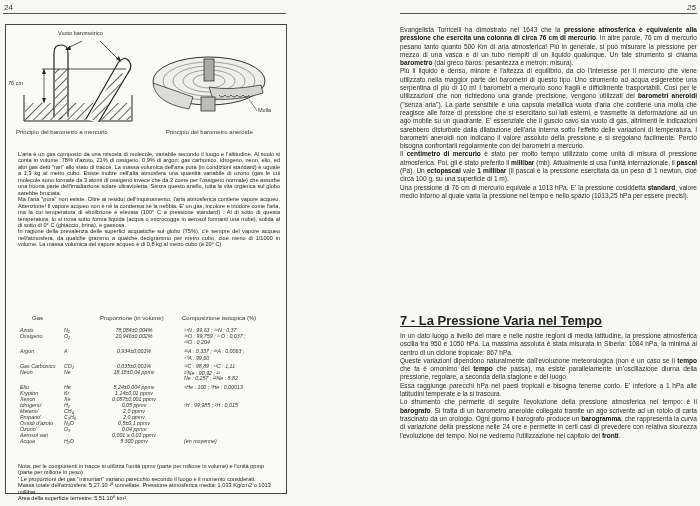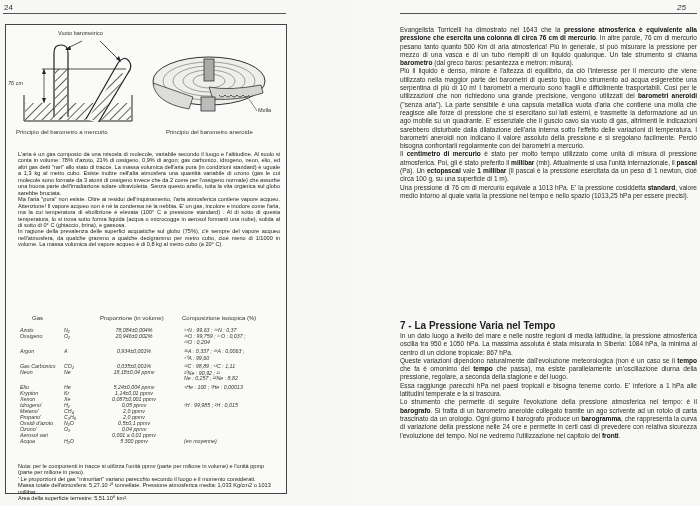--- a/index.html
+++ b/index.html
@@ -8,21 +8,21 @@
     background: #f4f4f2;
     font-family: "Liberation Sans", sans-serif;
     color: #222;
     position: relative;
   }
   .page { position: absolute; top: 0; height: 506px; background: #f7f7f5; }
   .page-left { left: 0; width: 350px; }
   .page-right { left: 350px; width: 350px; background: #f8f8f6; }
   .pnum { position: absolute; top: 3px; font-size: 8px; color: #333; }
   .pnum-left { left: 4px; }
-  .pnum-right { right: 14px; font-style: italic; }
+  .pnum-right { right: 4px; font-style: italic; }
   .rule { position: absolute; top: 13px; height: 1px; background: #555; }
   .rule-left { left: 3px; width: 283px; }
   .rule-right { left: 50px; width: 297px; }
 
   .frame {
     position: absolute; left: 5px; top: 24px; width: 282px; height: 470px;
     border: 1px solid #444; box-sizing: border-box; background: #fafaf8;
   }
   .fig { position: absolute; }
   .fig-cap { position: absolute; font-size: 6px; color: #333; white-space: nowrap; }
@@ -48,21 +48,21 @@
   .notes { position: absolute; left: 12px; width: 262px; top: 438px; font-size: 5.6px; line-height: 6.4px; color: #222; }
   .notes p { margin: 0; }
   .signature { position: absolute; right: 10px; top: 480px; font-size: 5.8px; }
 
   .rtext {
     position: absolute; left: 50px; width: 297px;
     font-size: 6.55px; line-height: 8.3px; text-align: justify; color: #2a2a2a;
   }
   .rtext p { margin: 0; }
   .rtext b { color: #111; }
-  .section-title { position: absolute; left: 50px; top: 320px; font-weight: bold; font-size: 10px; color: #222; white-space: nowrap; }
+  .section-title { position: absolute; left: 50px; top: 313px; font-weight: bold; font-size: 13px; color: #222; white-space: nowrap; text-decoration: underline; }
 </style>
 </head>
 <body>
 
 <div class="page page-left">
   <div class="pnum pnum-left">24</div>
   <div class="rule rule-left"></div>
 
   <div class="frame">
 

